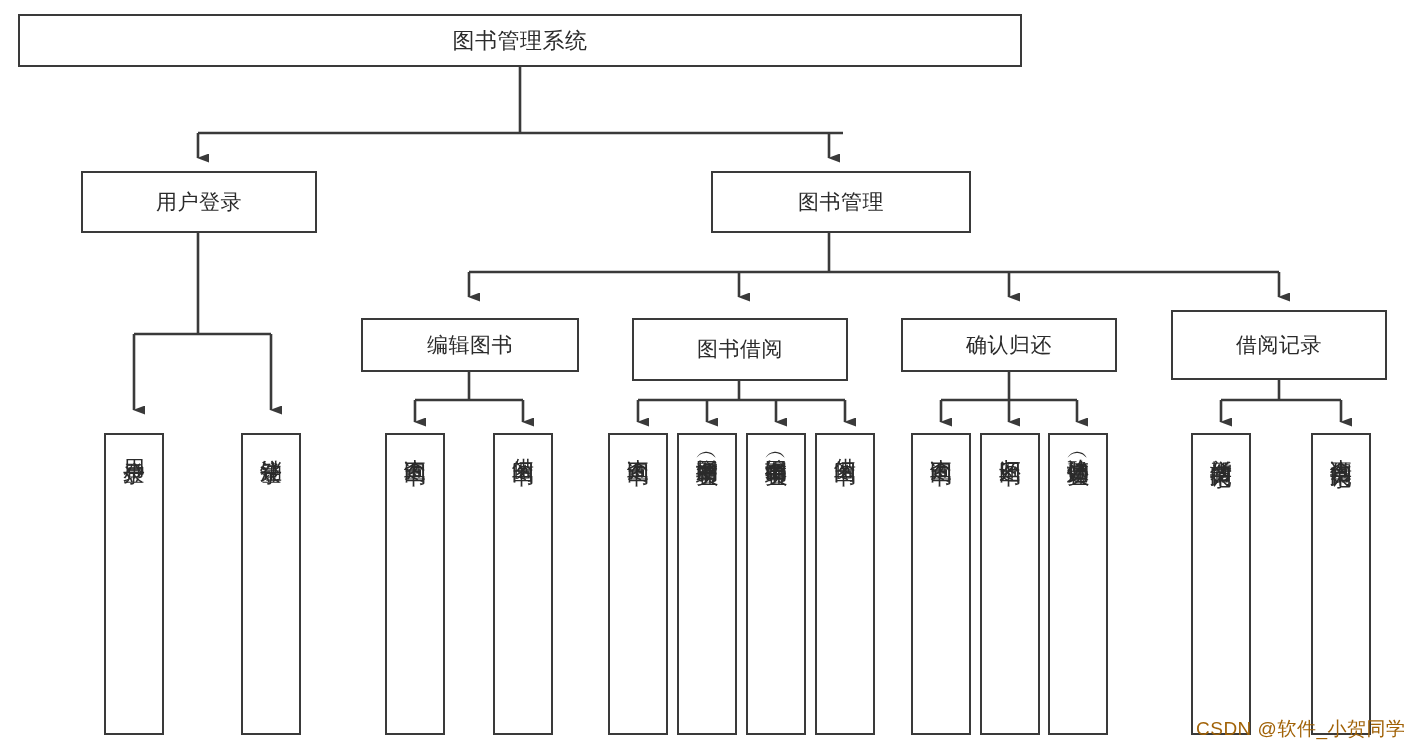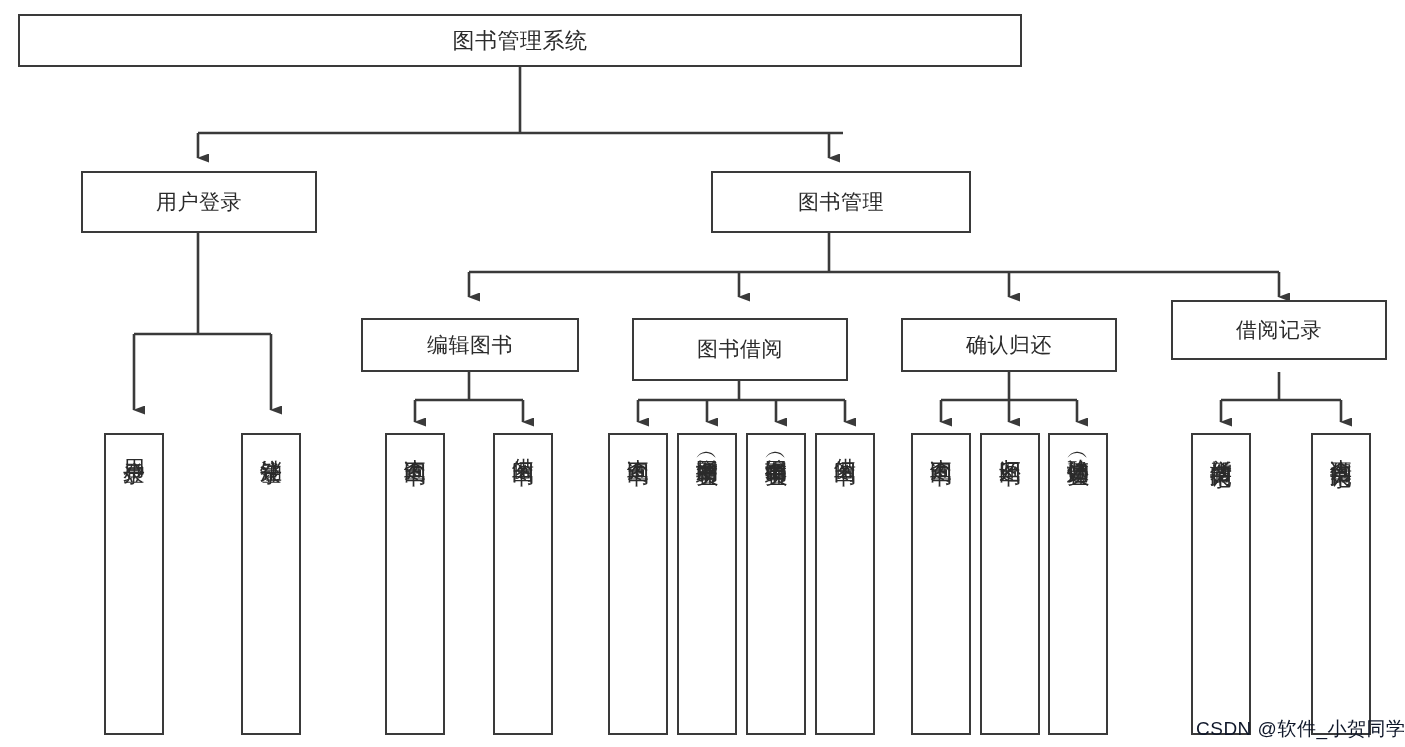--- a/index.html
+++ b/index.html
@@ -62,21 +62,21 @@
     line-height: 1.0;
     letter-spacing: 2px;
     white-space: nowrap;
   }
   .node.vert.tall .label {
     letter-spacing: 1px;
   }
   .watermark {
     position: absolute;
     font-size: 19px;
-    color: #0f172a;
+    color: #a16207;
     white-space: nowrap;
     letter-spacing: 0.5px;
     user-select: none;
   }
 </style>
 </head>
 <body>
 
 <div id="canvas">
 
@@ -147,21 +147,21 @@
   </div>
 
   <div class="node horiz" style="left:632px; top:318px; width:216px; height:63px;">
     <span class="label">图书借阅</span>
   </div>
 
   <div class="node horiz" style="left:901px; top:318px; width:216px; height:54px;">
     <span class="label">确认归还</span>
   </div>
 
-  <div class="node horiz" style="left:1171px; top:300px; width:216px; height:60px;">
+  <div class="node horiz" style="left:1171px; top:310px; width:216px; height:70px;">
     <span class="label">借阅记录</span>
   </div>
 
   <div class="node vert" style="left:104px; top:433px; width:60px; height:302px;">
     <span class="label">用户登录</span>
   </div>
 
   <div class="node vert" style="left:241px; top:433px; width:60px; height:302px;">
     <span class="label">注销登录</span>
   </div>

